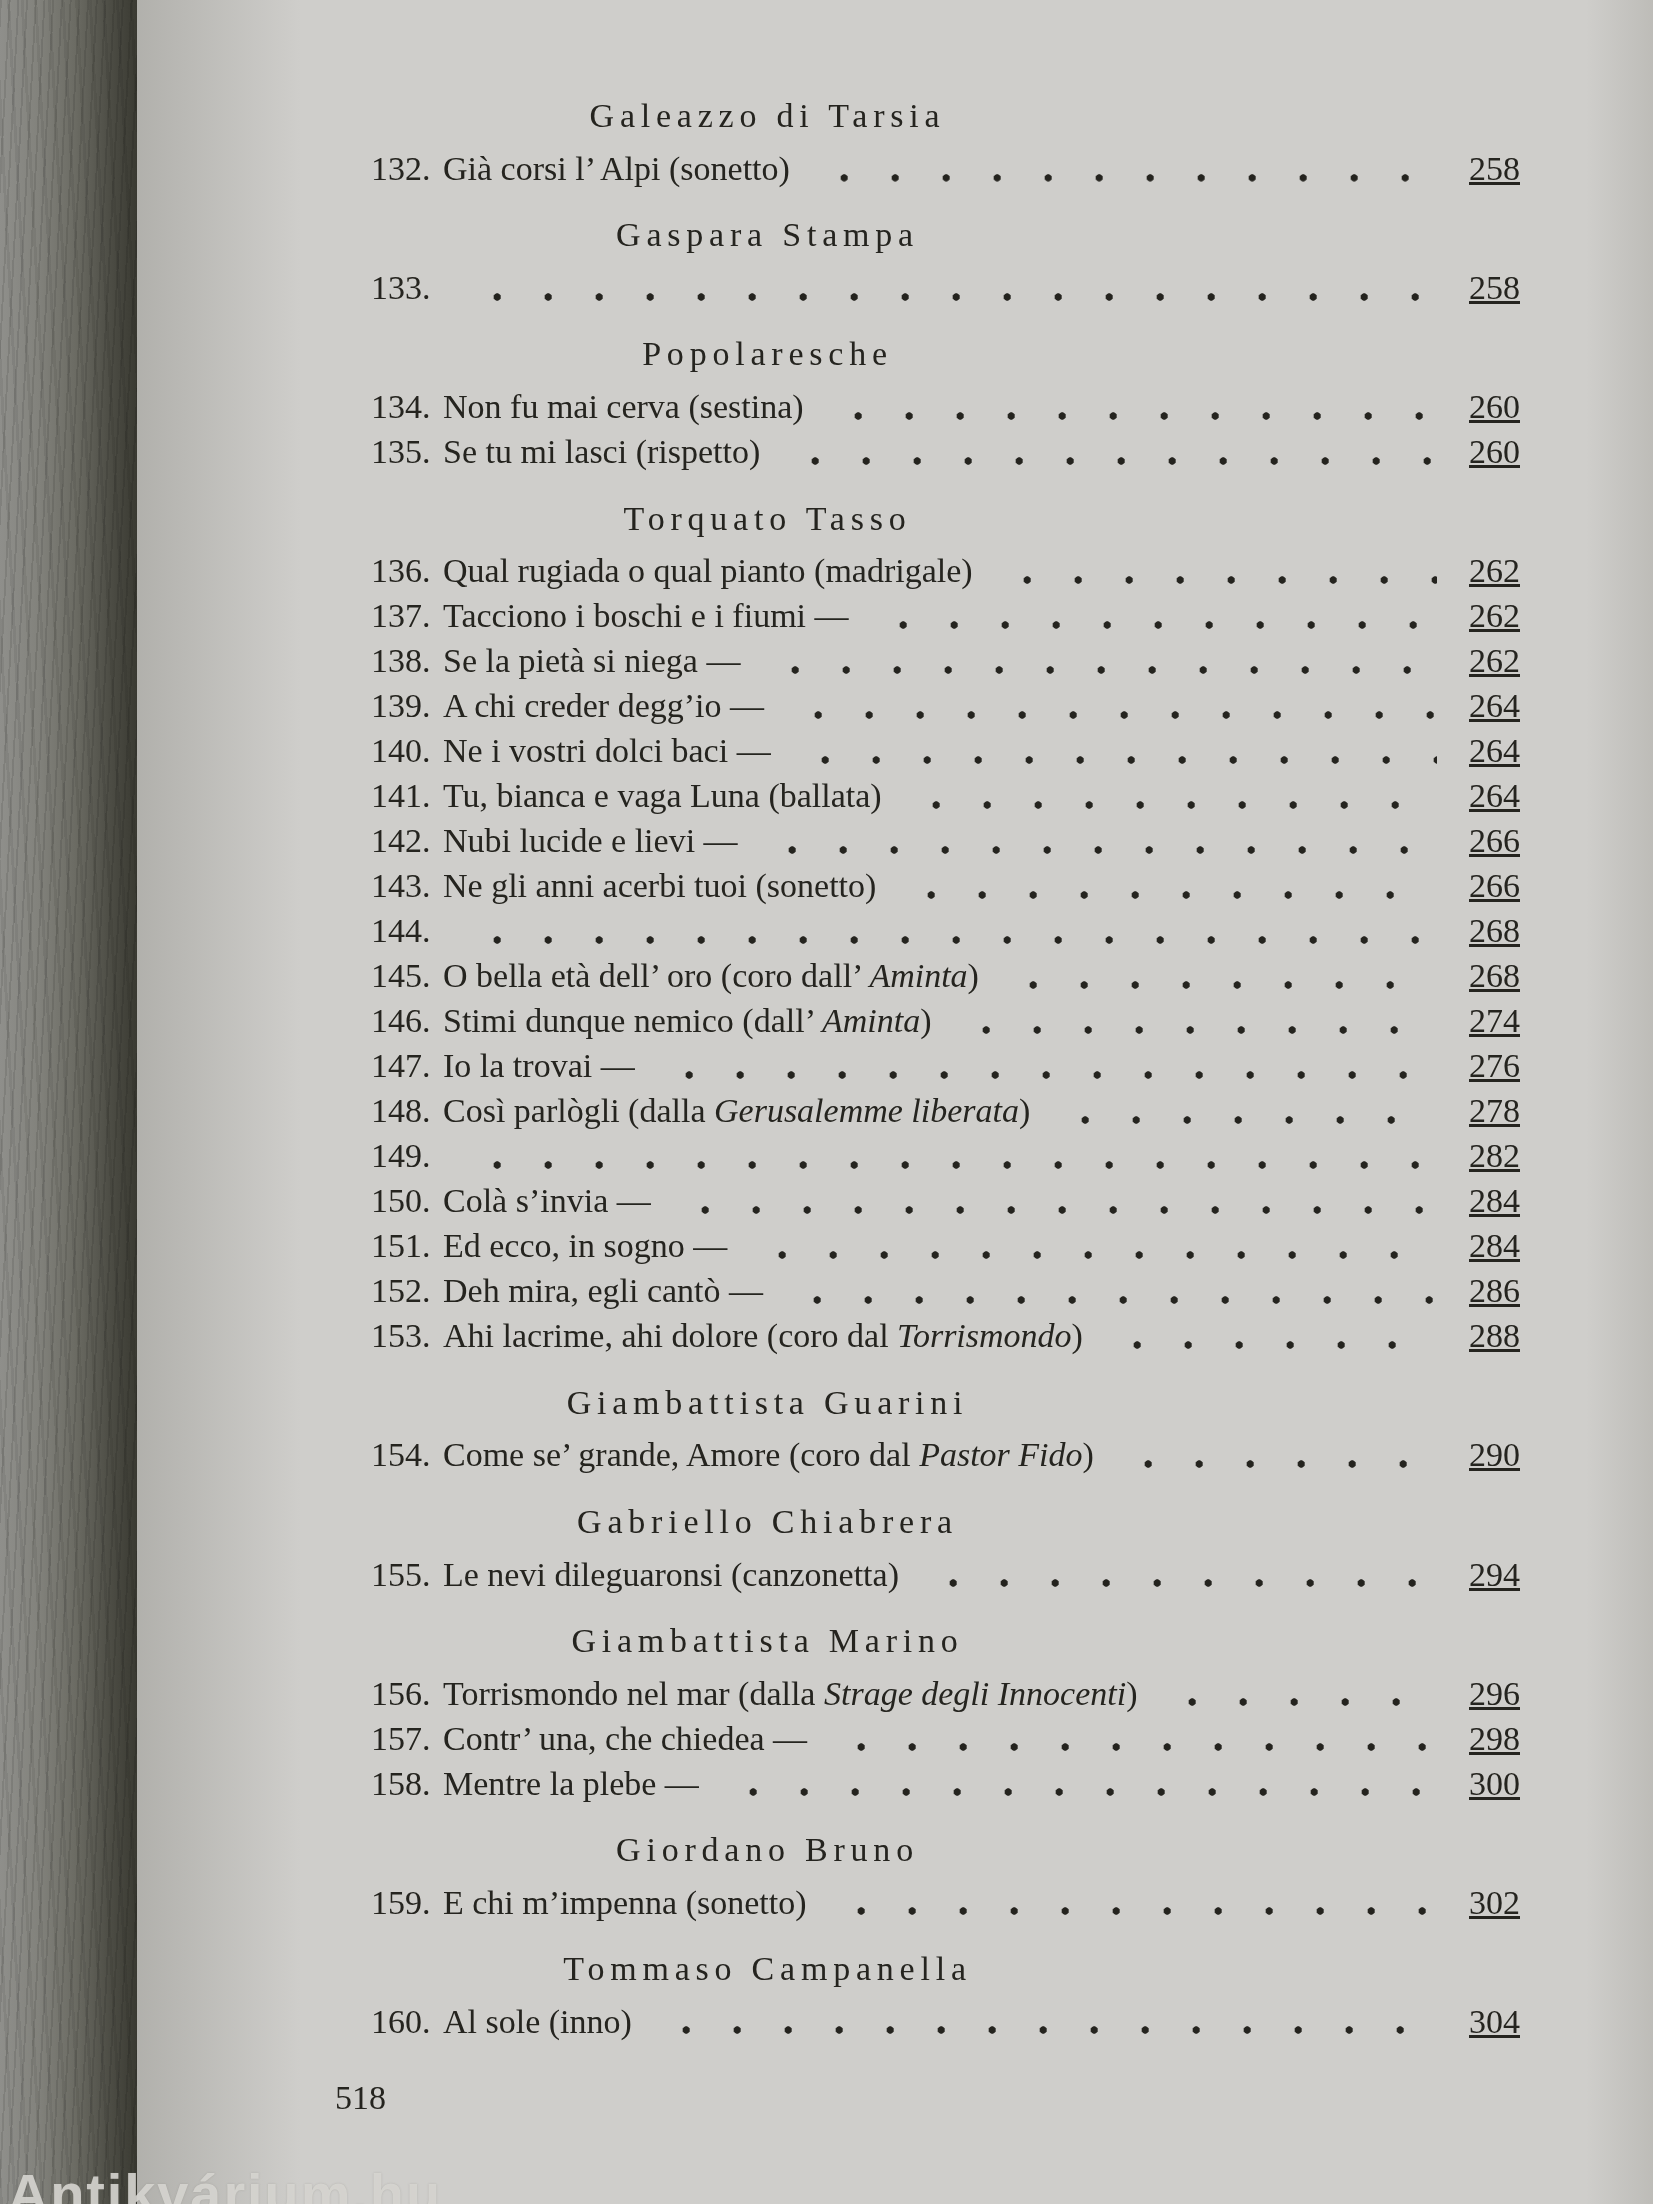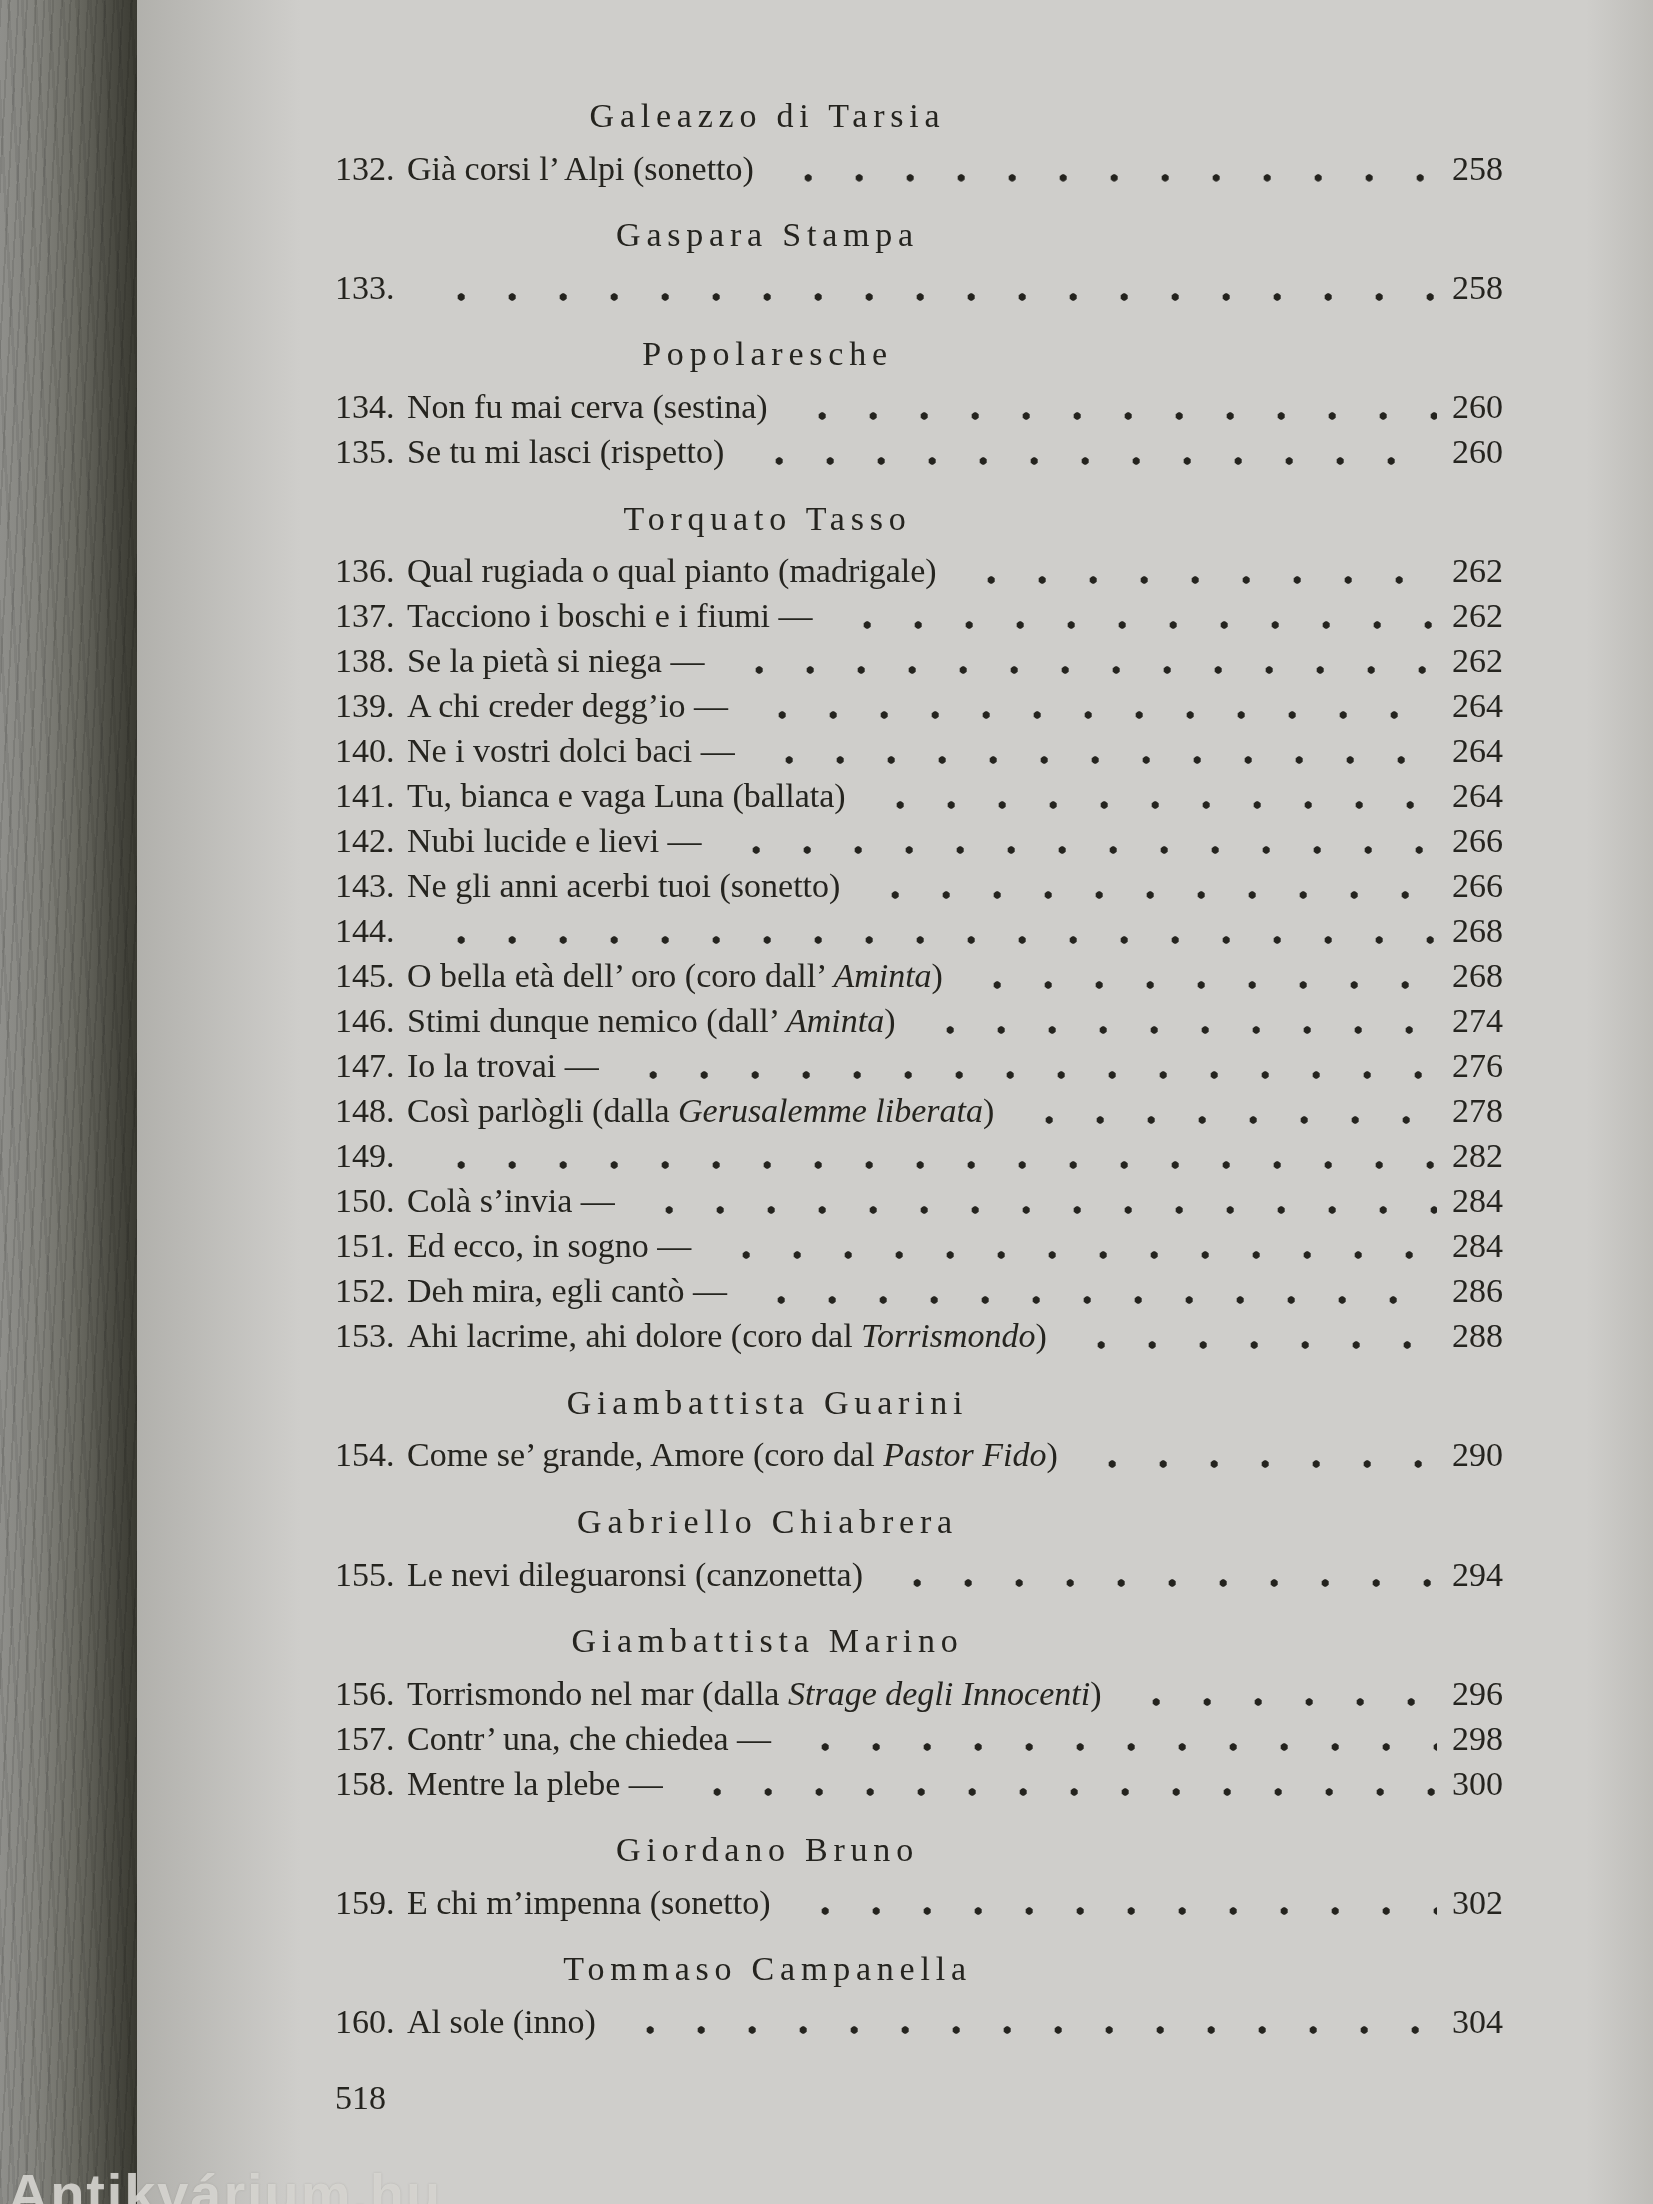--- a/index.html
+++ b/index.html
@@ -62,37 +62,39 @@
   .entry {
     display: flex;
     align-items: baseline;
     line-height: 45px;
     font-size: 34px;
     white-space: nowrap;
   }
   .entry .num {
     flex: none;
     width: 72px;
+    margin-left: 36px;
   }
   .entry .title { flex: none; }
   .entry .title .it { font-style: italic; }
   .entry .leader {
     flex: 1 1 auto;
     align-self: flex-end;
     height: 9.7px;
     margin: 0 15.5px 8.7px 19.4px;
     background-image: radial-gradient(circle, #24231e 3.3px, rgba(0,0,0,0) 3.9px);
     background-size: 51px 9.7px;
     background-repeat: repeat-x;
     background-position: 9.7px center;
   }
   .entry .pageno {
     flex: none;
     min-width: 68px;
-    text-align: left;
+    text-align: right;
+    text-decoration: underline;
   }
   .footer-pageno {
     margin-top: 31px;
     font-size: 34px;
     line-height: 45px;
   }
   .watermark {
     position: absolute;
     left: 7.8px;
     bottom: -21.3px;

